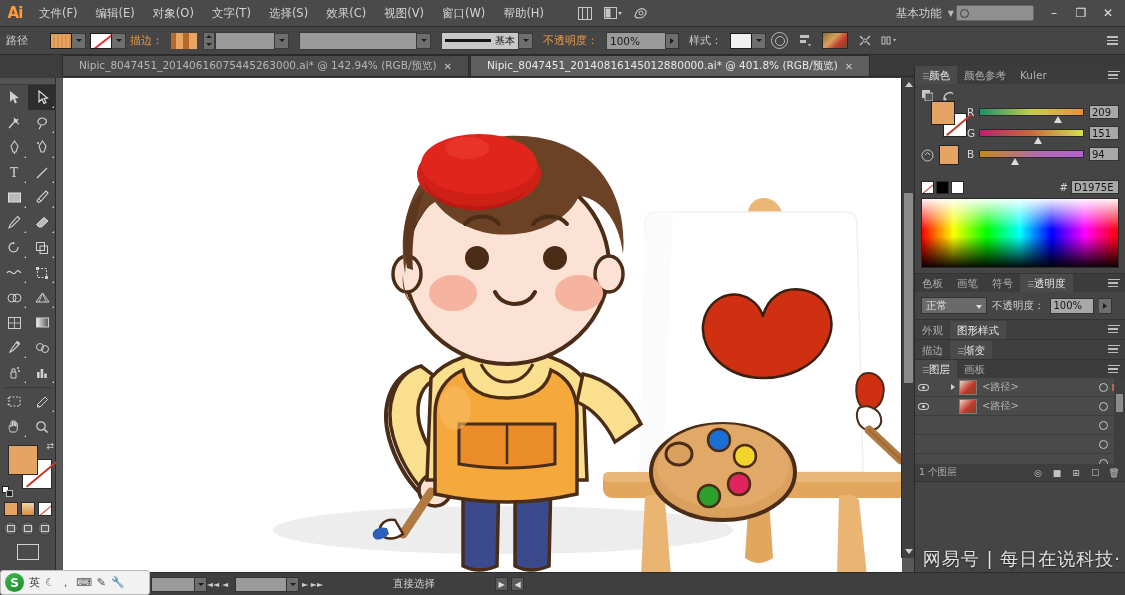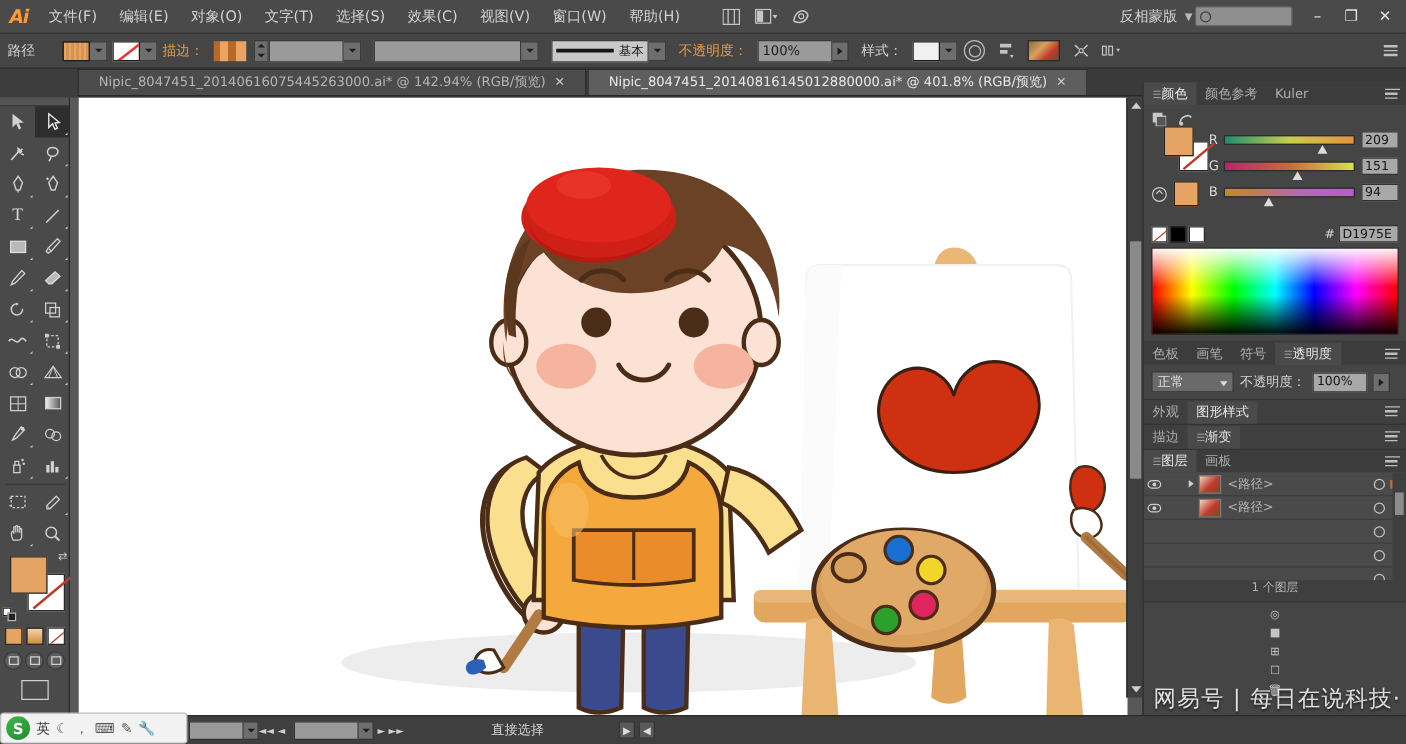--- a/index.html
+++ b/index.html
@@ -4,21 +4,21 @@
 <style>
   * { box-sizing: border-box; margin:0; padding:0; }
   html,body { width:1125px; height:595px; overflow:hidden; background:#3a3a3a;
     font-family:"DejaVu Sans","Liberation Sans",sans-serif; }
   #app { position:relative; width:1125px; height:595px; background:#3d3d3d; }
 
   
   .menubar { position:absolute; left:0; top:0; width:1125px; height:27px;
     background:#4a4a4a; border-bottom:1px solid #2e2e2e; display:flex; align-items:center; }
   .ai-logo { width:30px; height:27px; display:flex; align-items:center; justify-content:center;
-    color:#ff9a3c; font-size:15px; font-weight:bold; font-style:italic; letter-spacing:-1px; }
+    color:#ff9a3c; font-size:15px; font-weight:bold; letter-spacing:-1px; }
   .menu-item { padding:0 9px; height:27px; line-height:27px; color:#d2d2d2; font-size:11.5px;
     cursor:default; white-space:nowrap; }
   .mb-right { margin-left:auto; display:flex; align-items:center; height:27px; padding-right:4px; }
   .mb-icon { width:24px; height:20px; margin:0 2px; display:flex; align-items:center;
     justify-content:center; color:#c6c6c6; font-size:12px; }
   .ws-label { color:#d2d2d2; font-size:11.5px; padding:0 6px; }
   .searchbox { width:78px; height:16px; background:#8f8f8f; border:1px solid #666;
     border-radius:2px; margin:0 6px 0 2px; display:flex; align-items:center; padding-left:3px; }
   .searchbox .mag { width:9px; height:9px; border:1.4px solid #3d3d3d; border-radius:50%; }
   .winbtn { width:26px; height:20px; display:flex; align-items:center; justify-content:center;
@@ -227,21 +227,21 @@
   .lrow .tri i { width:0;height:0;border-top:3.5px solid transparent;border-bottom:3.5px solid transparent;
     border-left:4.5px solid #cfcfcf; }
   .lrow .thmb { width:18px; height:15px; border:1px solid #7a7a7a;
     background:linear-gradient(135deg,#f0d6c0,#c0392b 55%,#7a4a2a); }
   .lrow .nm { flex:1; padding-left:5px; color:#b6b6b6; }
   .lrow .tgt { width:18px; display:flex; align-items:center; justify-content:center; }
   .lrow .tgt i { width:9px; height:9px; border-radius:50%; border:1.4px solid #c6c6c6; }
   .lrow .sel { width:13px; }
   .lrow .sel i { display:block; width:7px; height:7px; background:#b06a4a; }
   .layer-foot { display:flex; align-items:center; height:17px; background:#3f3f3f;
-    font-size:9.5px; color:#b0b0b0; padding:0 4px; gap:5px;flex-direction:column; }
+    font-size:9.5px; color:#b0b0b0; padding:0 4px; gap:5px; }
   .lf-ic { width:14px; height:12px; display:flex; align-items:center; justify-content:center;
     color:#c4c4c4; font-size:9px; }
   .lscroll { position:absolute; right:0; top:0; width:11px; height:86px; background:#3f3f3f; }
   .lscroll .th { position:absolute; left:2px; top:16px; width:7px; height:18px; background:#8c8c8c; }
 
   
   .statusbar { position:absolute; left:0; bottom:0; width:1125px; height:23px;
     background:#3f3f3f; border-top:1px solid #2b2b2b; display:flex; align-items:center;
     font-size:10px; color:#c2c2c2; }
   .zoomfield { width:44px; height:15px; background:#9a9a9a; border:1px solid #333;
@@ -306,21 +306,21 @@
         </svg>
     </div>
     <div class="mb-icon">
       <svg width="16" height="14" viewBox="0 0 16 14">
           <path d="M2 10 C4 2, 10 1, 13 5 C14 7, 11 12, 7 12 C4 12, 2 11, 2 10 Z" fill="none" stroke="#c6c6c6" stroke-width="1.2"></path>
           <circle cx="8" cy="7" r="2" fill="none" stroke="#c6c6c6"></circle>
         </svg>
     </div>
 
     <div class="mb-right">
-      <div class="ws-label">反相蒙版</div>
+      <div class="ws-label">基本功能</div>
       <div style="color:#bbb;font-size:8px">▼</div>
       <div class="searchbox">
         <span class="mag"></span>
       </div>
       <div class="winbtn">–</div>
       <div class="winbtn">❐</div>
       <div class="winbtn close">✕</div>
     </div>
   </div>
 

